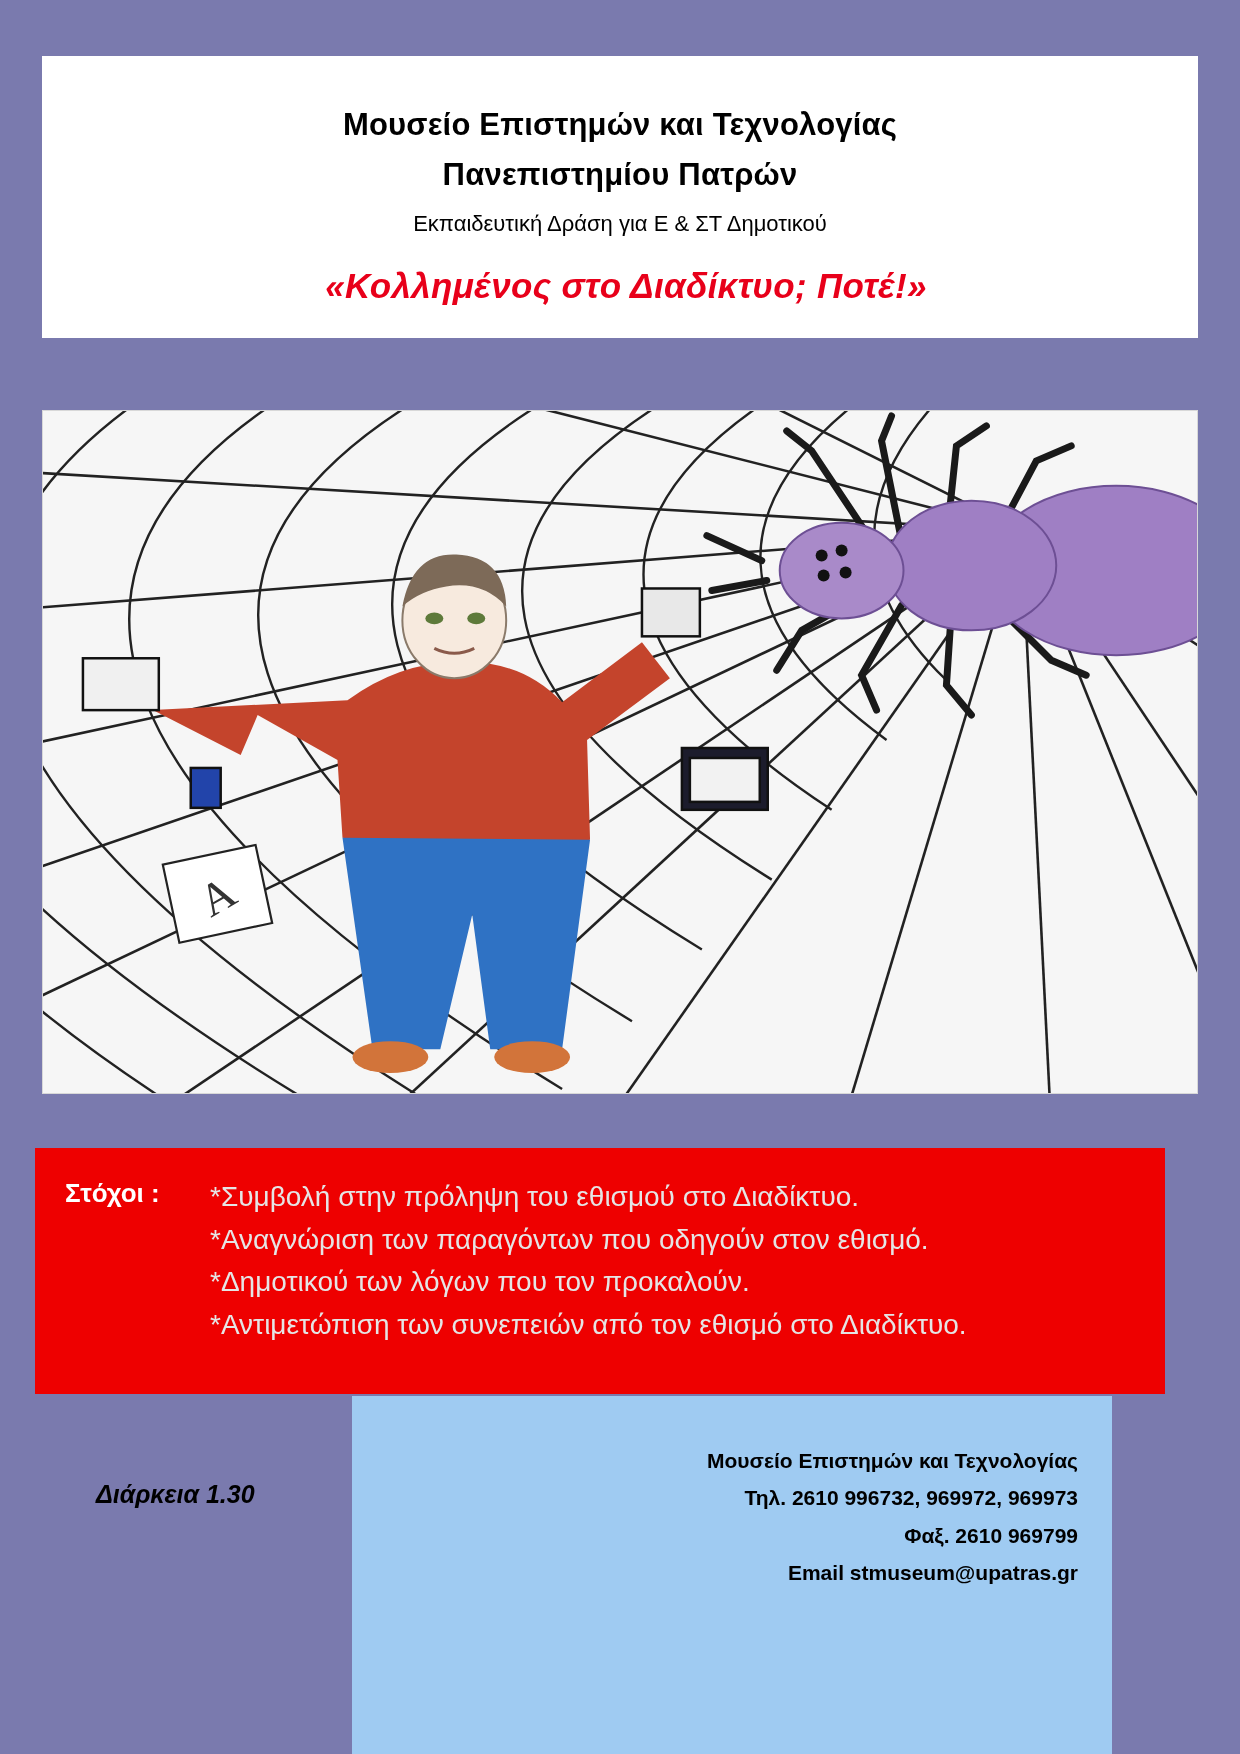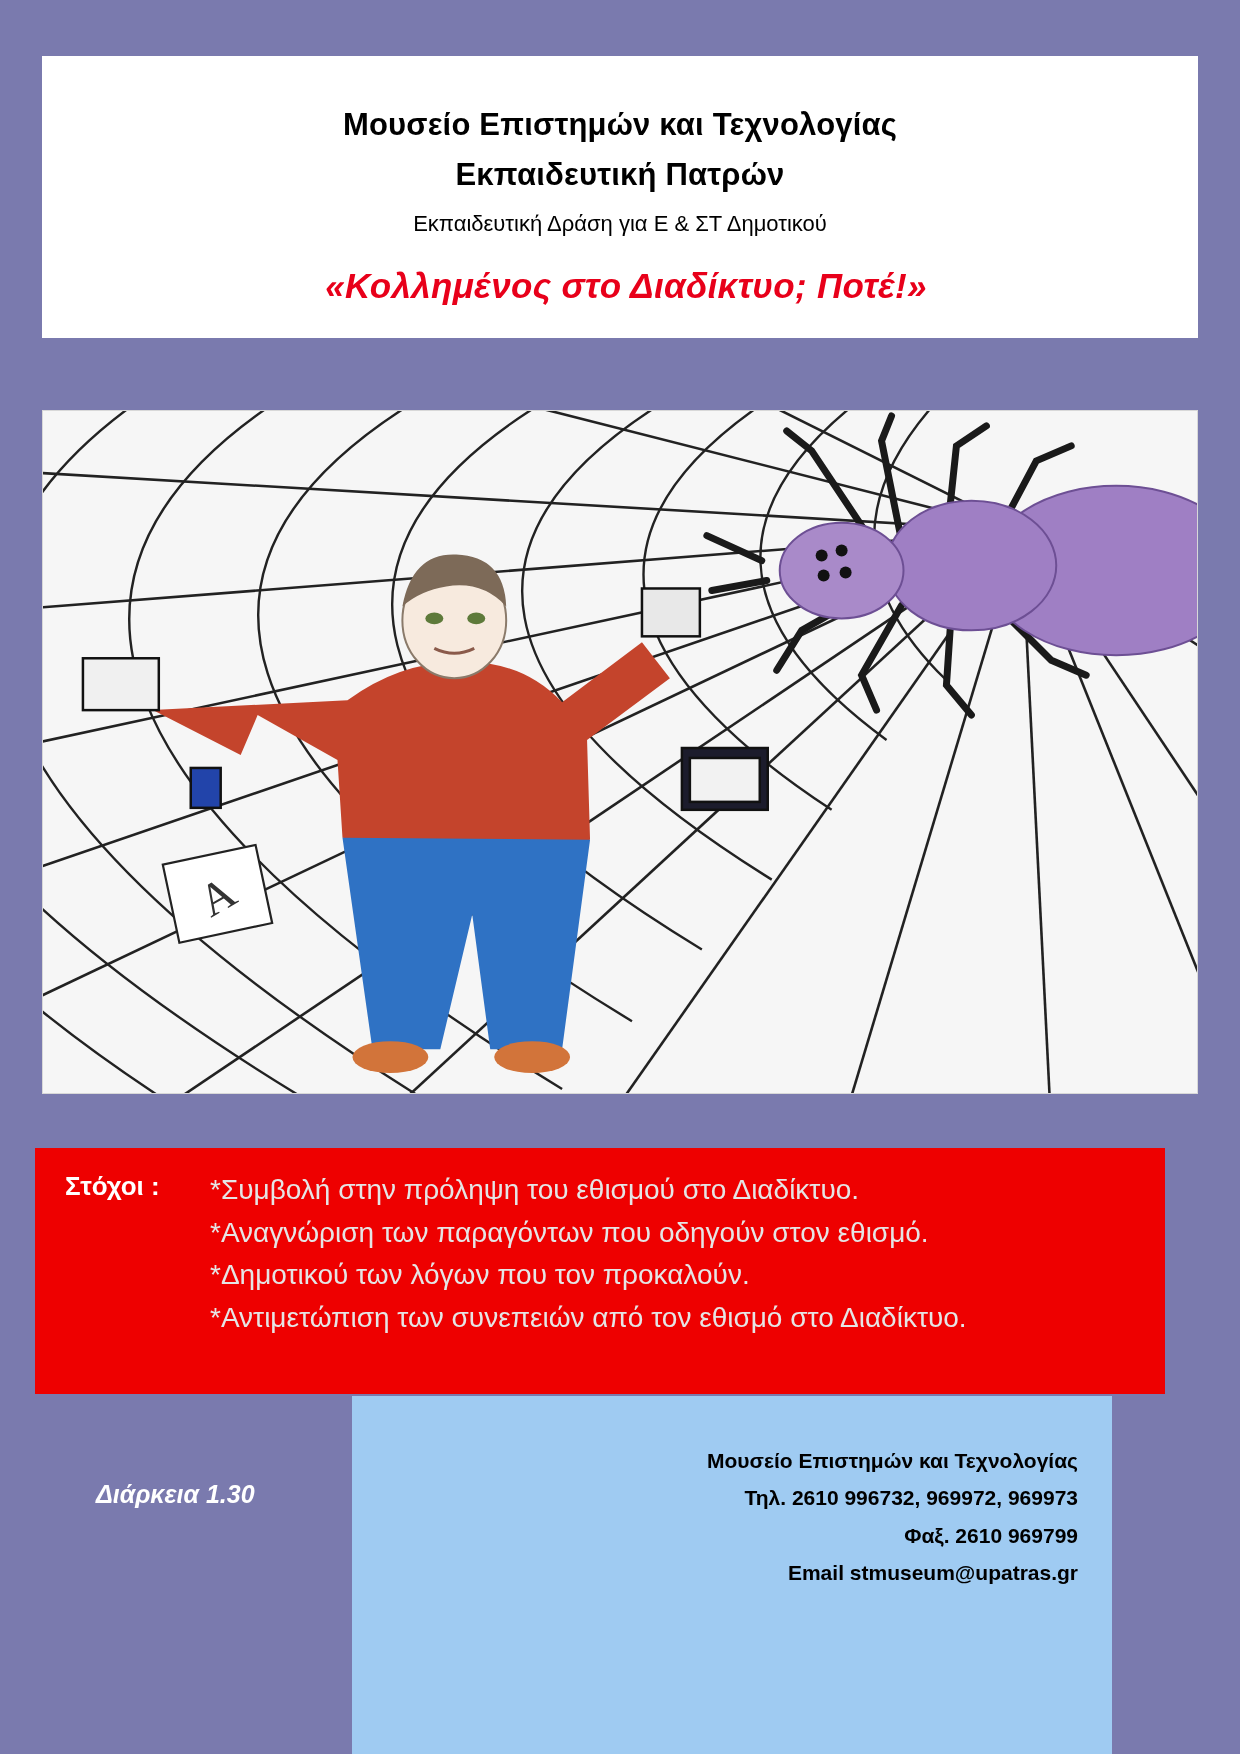--- a/index.html
+++ b/index.html
@@ -77,21 +77,21 @@
 
   
   .objectives {
     position: absolute;
     left: 35px;
     top: 1148px;
     width: 1130px;
     height: 246px;
     background: #ee0000;
     box-sizing: border-box;
-    padding: 21px 30px 0 30px;
+    padding: 28px 30px 0 30px;
   }
   .obj-row {
     display: flex;
     align-items: flex-start;
   }
   .obj-label {
     color: #ffffff;
     font-size: 26px;
     font-weight: bold;
     width: 145px;
@@ -128,31 +128,31 @@
   }
 
   
   .duration {
     position: absolute;
     left: 96px;
     top: 1480px;
     font-size: 25px;
     font-weight: bold;
     font-style: italic;
-    color: #ffffff;
+    color: #000000;
   }
 </style>
 </head>
 <body>
 
 <div class="poster">
 
   <div class="header-card">
     <div class="title-line">Μουσείο Επιστημών και Τεχνολογίας</div>
-    <div class="title-line">Εκπαιδευτική Πατρών</div>
+    <div class="title-line">Πανεπιστημίου Πατρών</div>
     <div class="subtitle-line">Εκπαιδευτική Δράση για Ε &amp; ΣΤ Δημοτικού</div>
     <div class="action-title">«Κολλημένος στο Διαδίκτυο; Ποτέ!»</div>
   </div>
 
   <div class="image-panel">
     <svg class="web-svg" viewBox="0 0 1156 684" preserveAspectRatio="none">
       <rect x="0" y="0" width="1156" height="684" fill="#f6f6f6"></rect>
 
       <g stroke="#222" stroke-width="2.6" fill="none">
         <path d="M980 120 L-40 60"></path>

